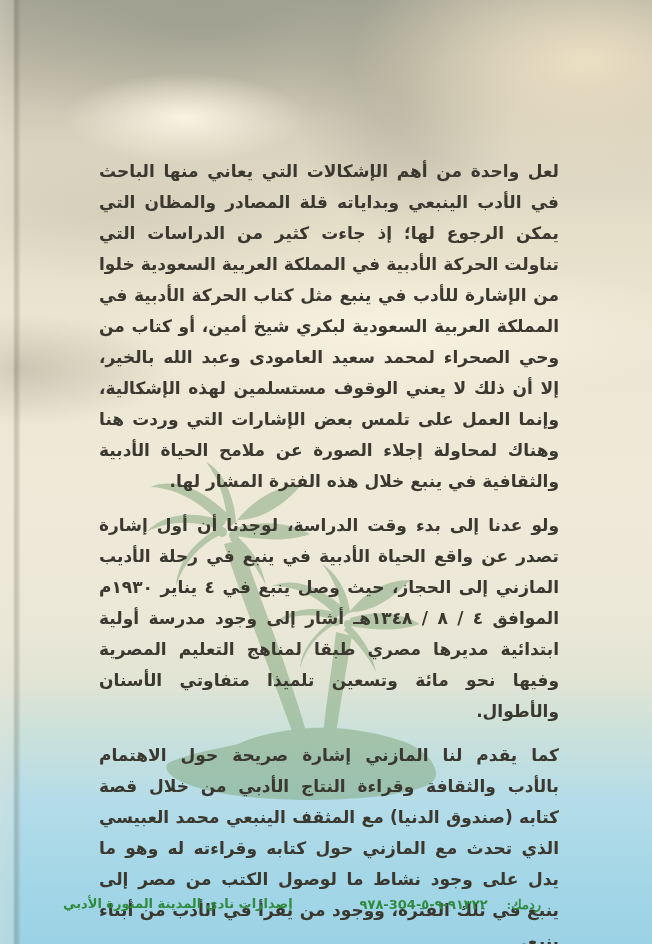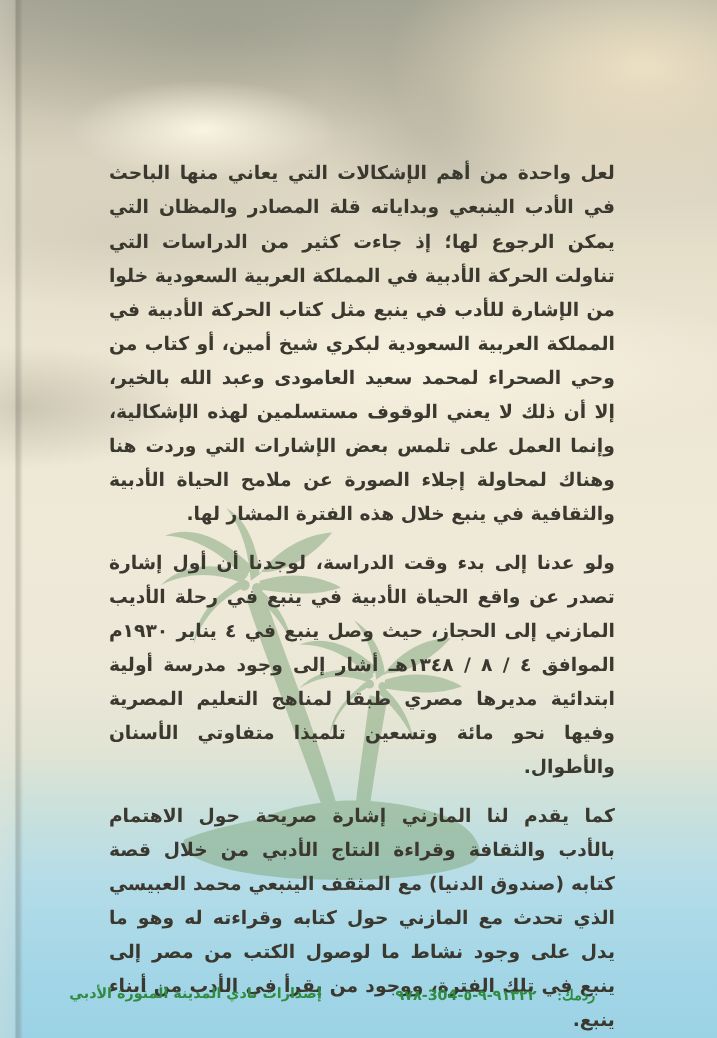--- a/index.html
+++ b/index.html
@@ -39,21 +39,21 @@
     position:absolute;
     top:143px;left:99px;right:93px;
     direction:rtl;
     text-align:justify;
     font-size:17px;
     line-height:31px;
     font-weight:600;
     color:#3a382f;
     letter-spacing:0.1px;
   }
-  .body-text p{margin:0 0 13px 0;}
+  .body-text p{margin:13px 0 13px 0;}
   .body-text p:last-child{margin-bottom:0;}
   .isbn{
     position:absolute;top:897px;right:111px;
     direction:rtl;
     color:#2e8b3f;
     font-weight:bold;
     font-size:13px;
     white-space:nowrap;
   }
   .isbn .label{margin-left:19px;font-family:Liberation Serif, serif;}

